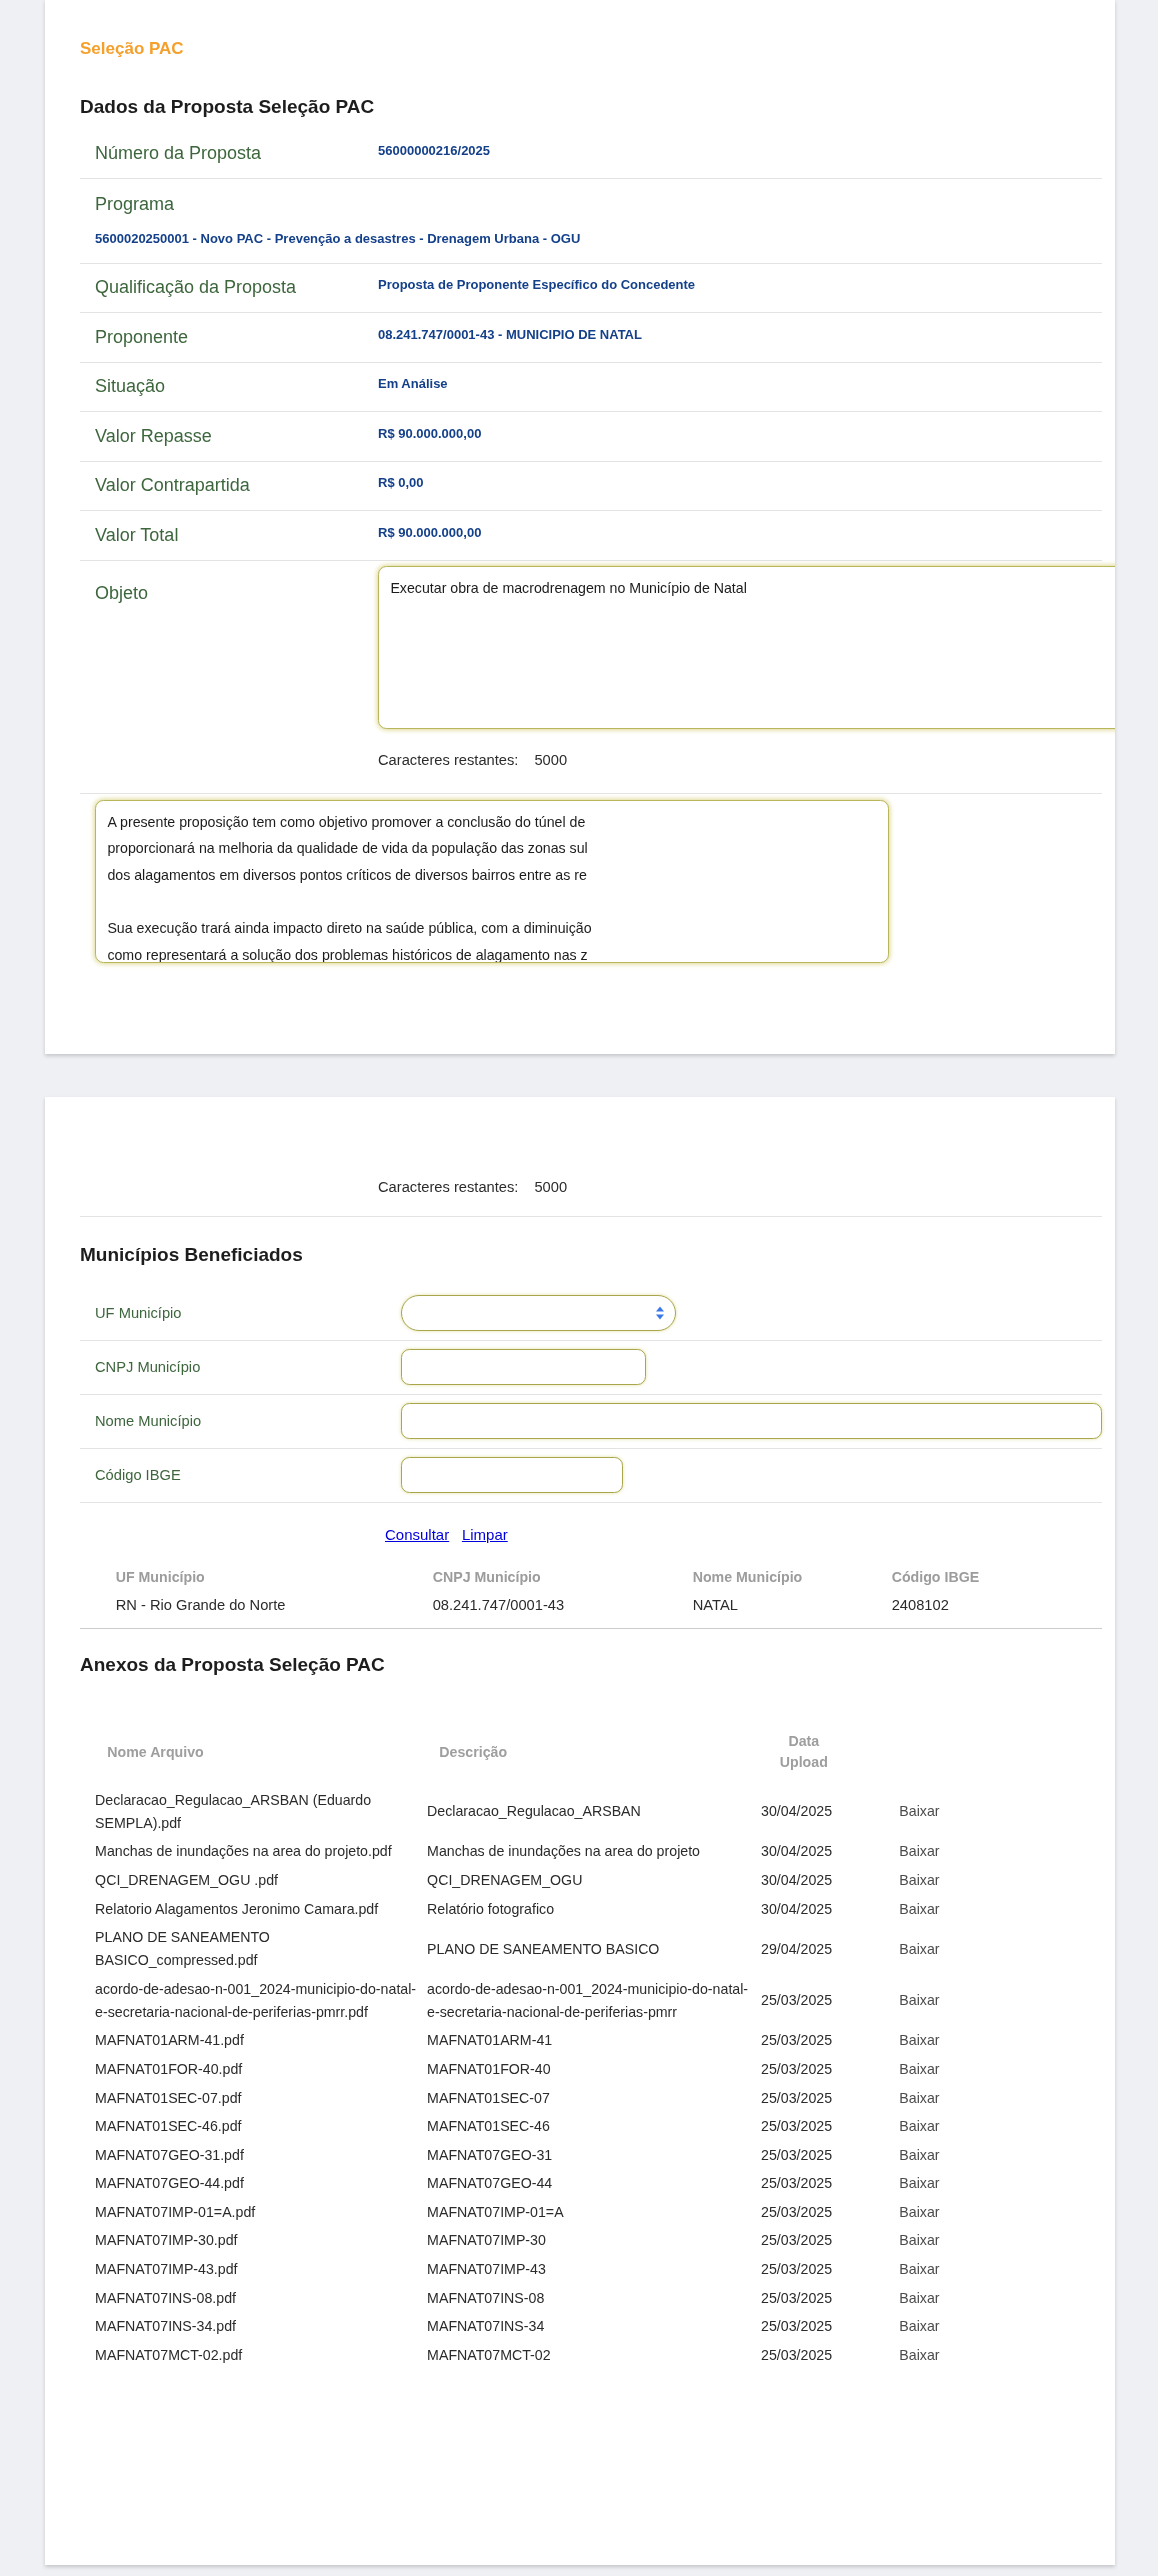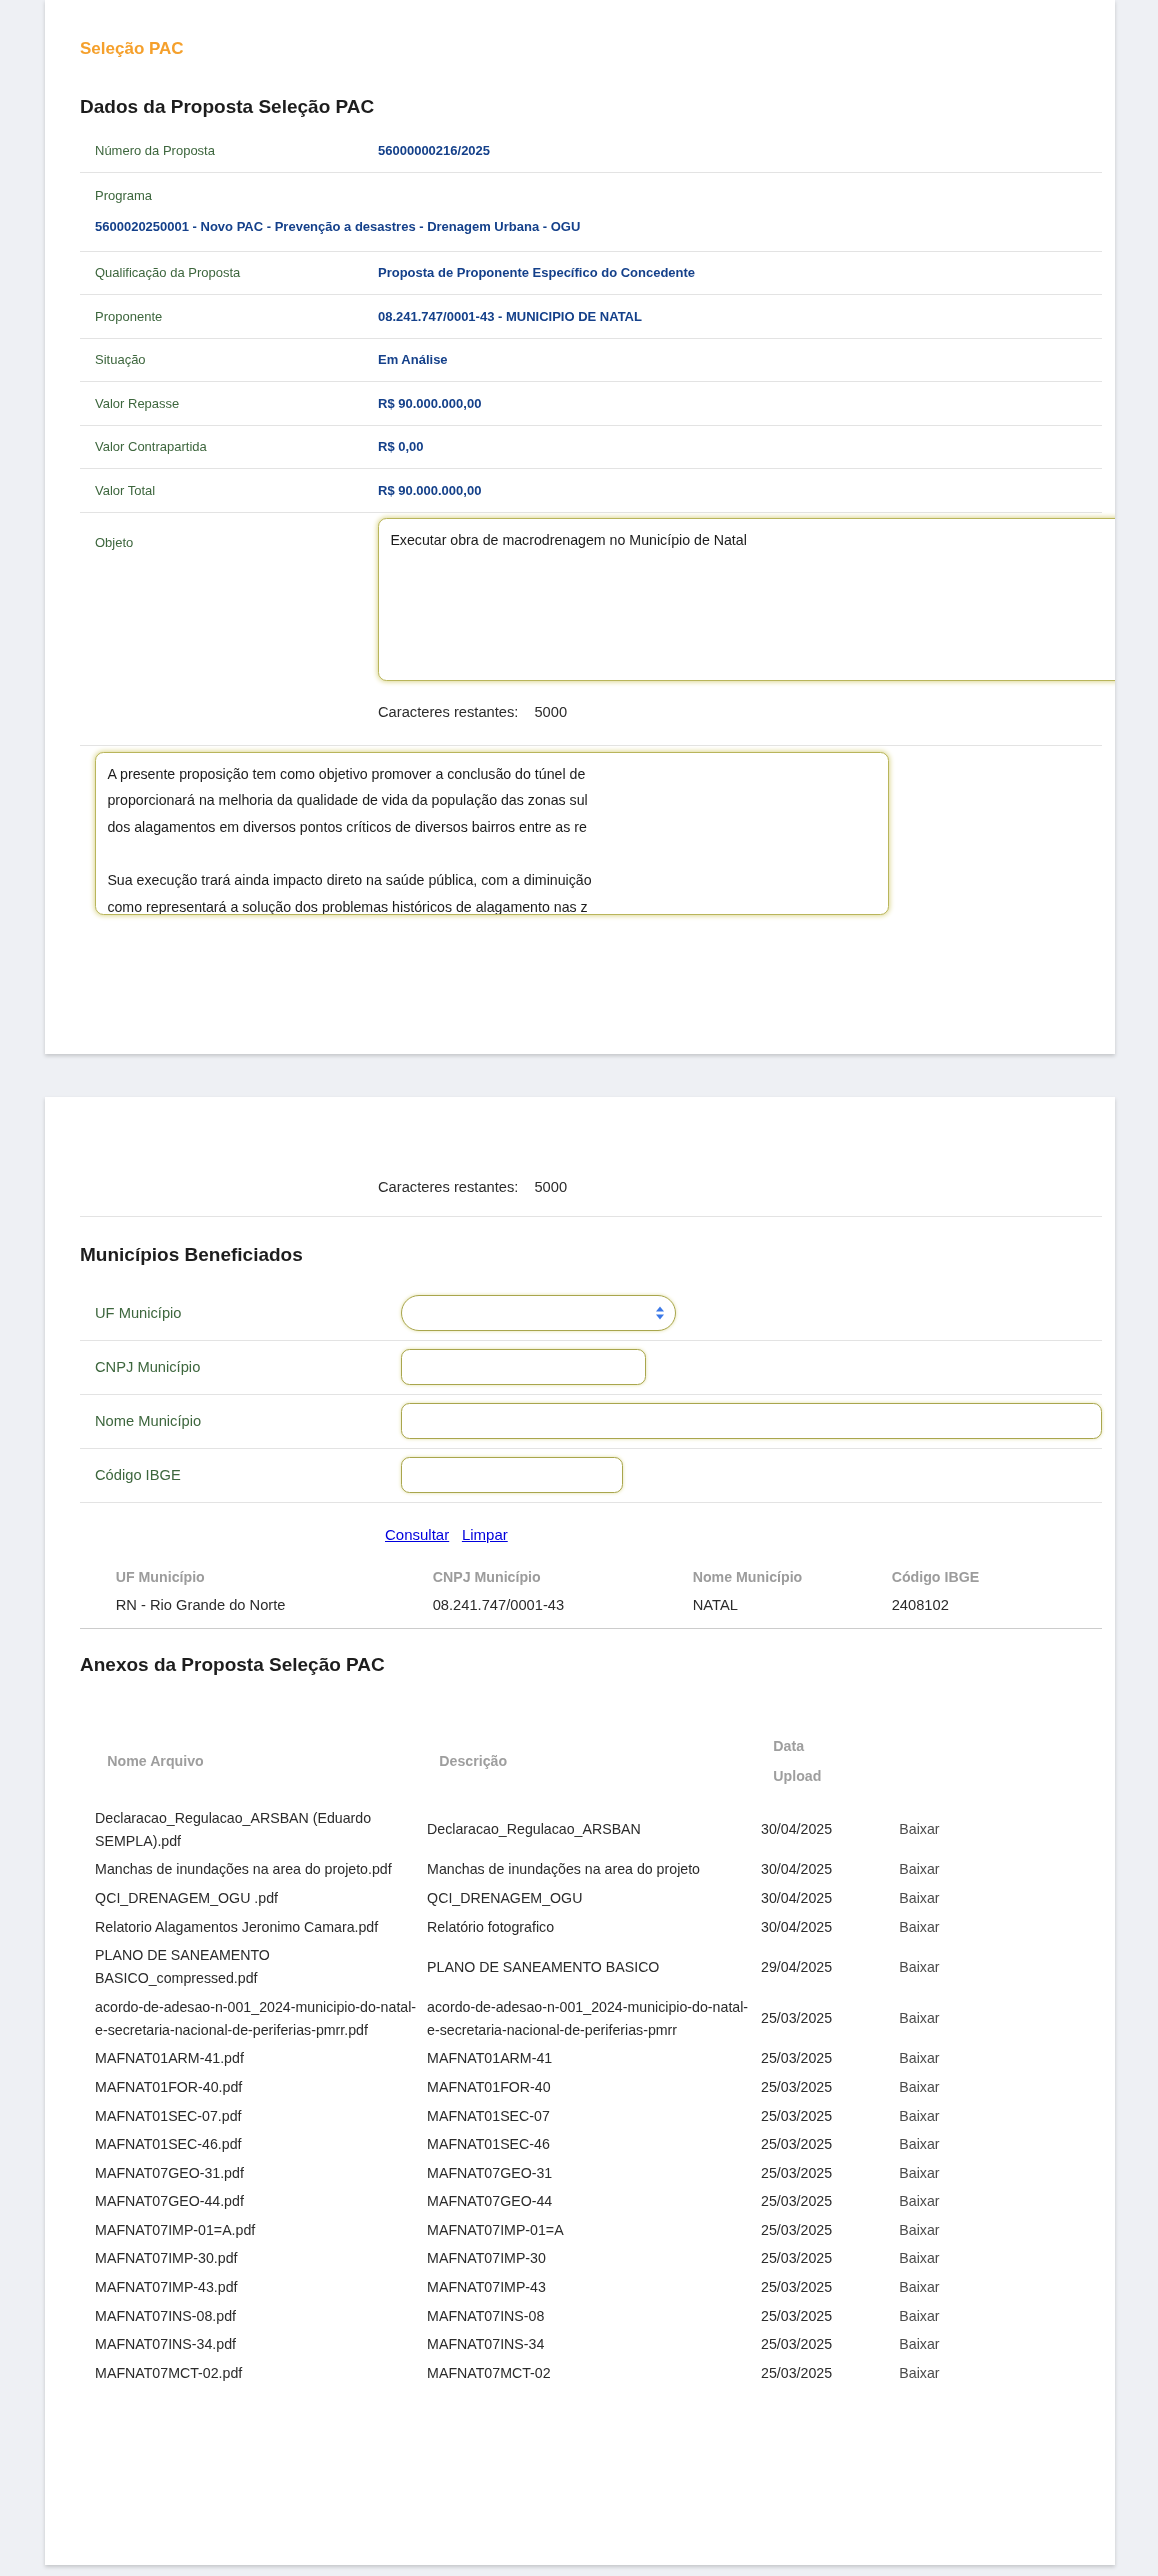--- a/index.html
+++ b/index.html
@@ -14,21 +14,21 @@
   .topbar { display:flex; justify-content:space-between; align-items:flex-start; padding-top:1.9px; }
   a.link { color:#0000dd; text-decoration:underline; font-size:14.7px; cursor:pointer; }
   .access-link::after { content:"\00a0\00a0\00a0\00a0\00a0"; }
   .app-title { color:#f5a02c; font-size:17px; font-weight:bold; margin-top:20px; }
   h1,h2 { font-size:19px; font-weight:bold; color:#1d1d1d; }
   h1 { margin-top:37px; }
 
   
   .field-row { display:flex; padding:13.3px 0 14.2px 15px; border-bottom:1.9px solid #e3e3e3; }
   .field-row.first { margin-top:11.4px; }
-  .field-label { width:283px; flex:none; color:#3d663d; font-size:13px; }
+  .field-label { width:283px; flex:none; color:#3d663d; font-size:18px; }
   .field-value { color:#14408a; font-weight:bold; font-size:13px; }
   .field-row.stacked { display:block; padding-top:15px; padding-bottom:17px; }
   .field-row.stacked .field-label { width:auto; margin-bottom:16px; }
   .field-row.area { padding-top:5.7px; padding-bottom:25px; }
   .field-row.area .field-label { padding-top:17px; }
   .field-row.noborder { border-bottom:none; }
 
   textarea.box { width:794px; height:163px; border:1.9px solid #b9b55b; border-radius:8.5px;
     box-shadow:0 0 5.7px 0.9px #ddd892; padding:7.6px 11.4px; font-family:"Liberation Sans",sans-serif;
     font-size:14.2px; line-height:26.6px; color:#1c1c1c; resize:none; background:#fff; display:block;
@@ -64,21 +64,21 @@
   .mres-table { margin:21px 0 0 31px; width:988px; }
   .mres-table th { text-align:left; font-size:14.2px; font-weight:bold; color:#9c9c9c;
     padding:5.7px 0 11.4px 4.7px; }
   .mres-table td { font-size:14.7px; color:#2b2b2b; padding:0 0 15px 4.7px; }
   .mres-wrap { border-bottom:1.9px solid #cccccc; }
 
   h2.anexos-title { margin-top:25px; }
   .anx-table { margin:55px 0 0 12.3px; width:1005px; }
   .anx-table th { text-align:left; font-size:14.2px; font-weight:bold; color:#9e9e9e;
     padding:0 0 13.3px 15px; vertical-align:middle; }
-  .anx-table th .wrapcell { display:block; width:61px; line-height:30px; }
+  .anx-table th .wrapcell { display:block; width:61px; line-height:21px;text-align:center; }
   .anx-table td { font-size:14.2px; color:#2b2b2b; line-height:23px; padding:2.8px 5.7px 2.8px 2.8px;
     vertical-align:middle; }
   .anx-table td.baixar { color:#4c4c4c; cursor:pointer; padding-left:0; }
 </style>
 </head>
 <body>
 
 <div class="card" id="card1">
 
 

